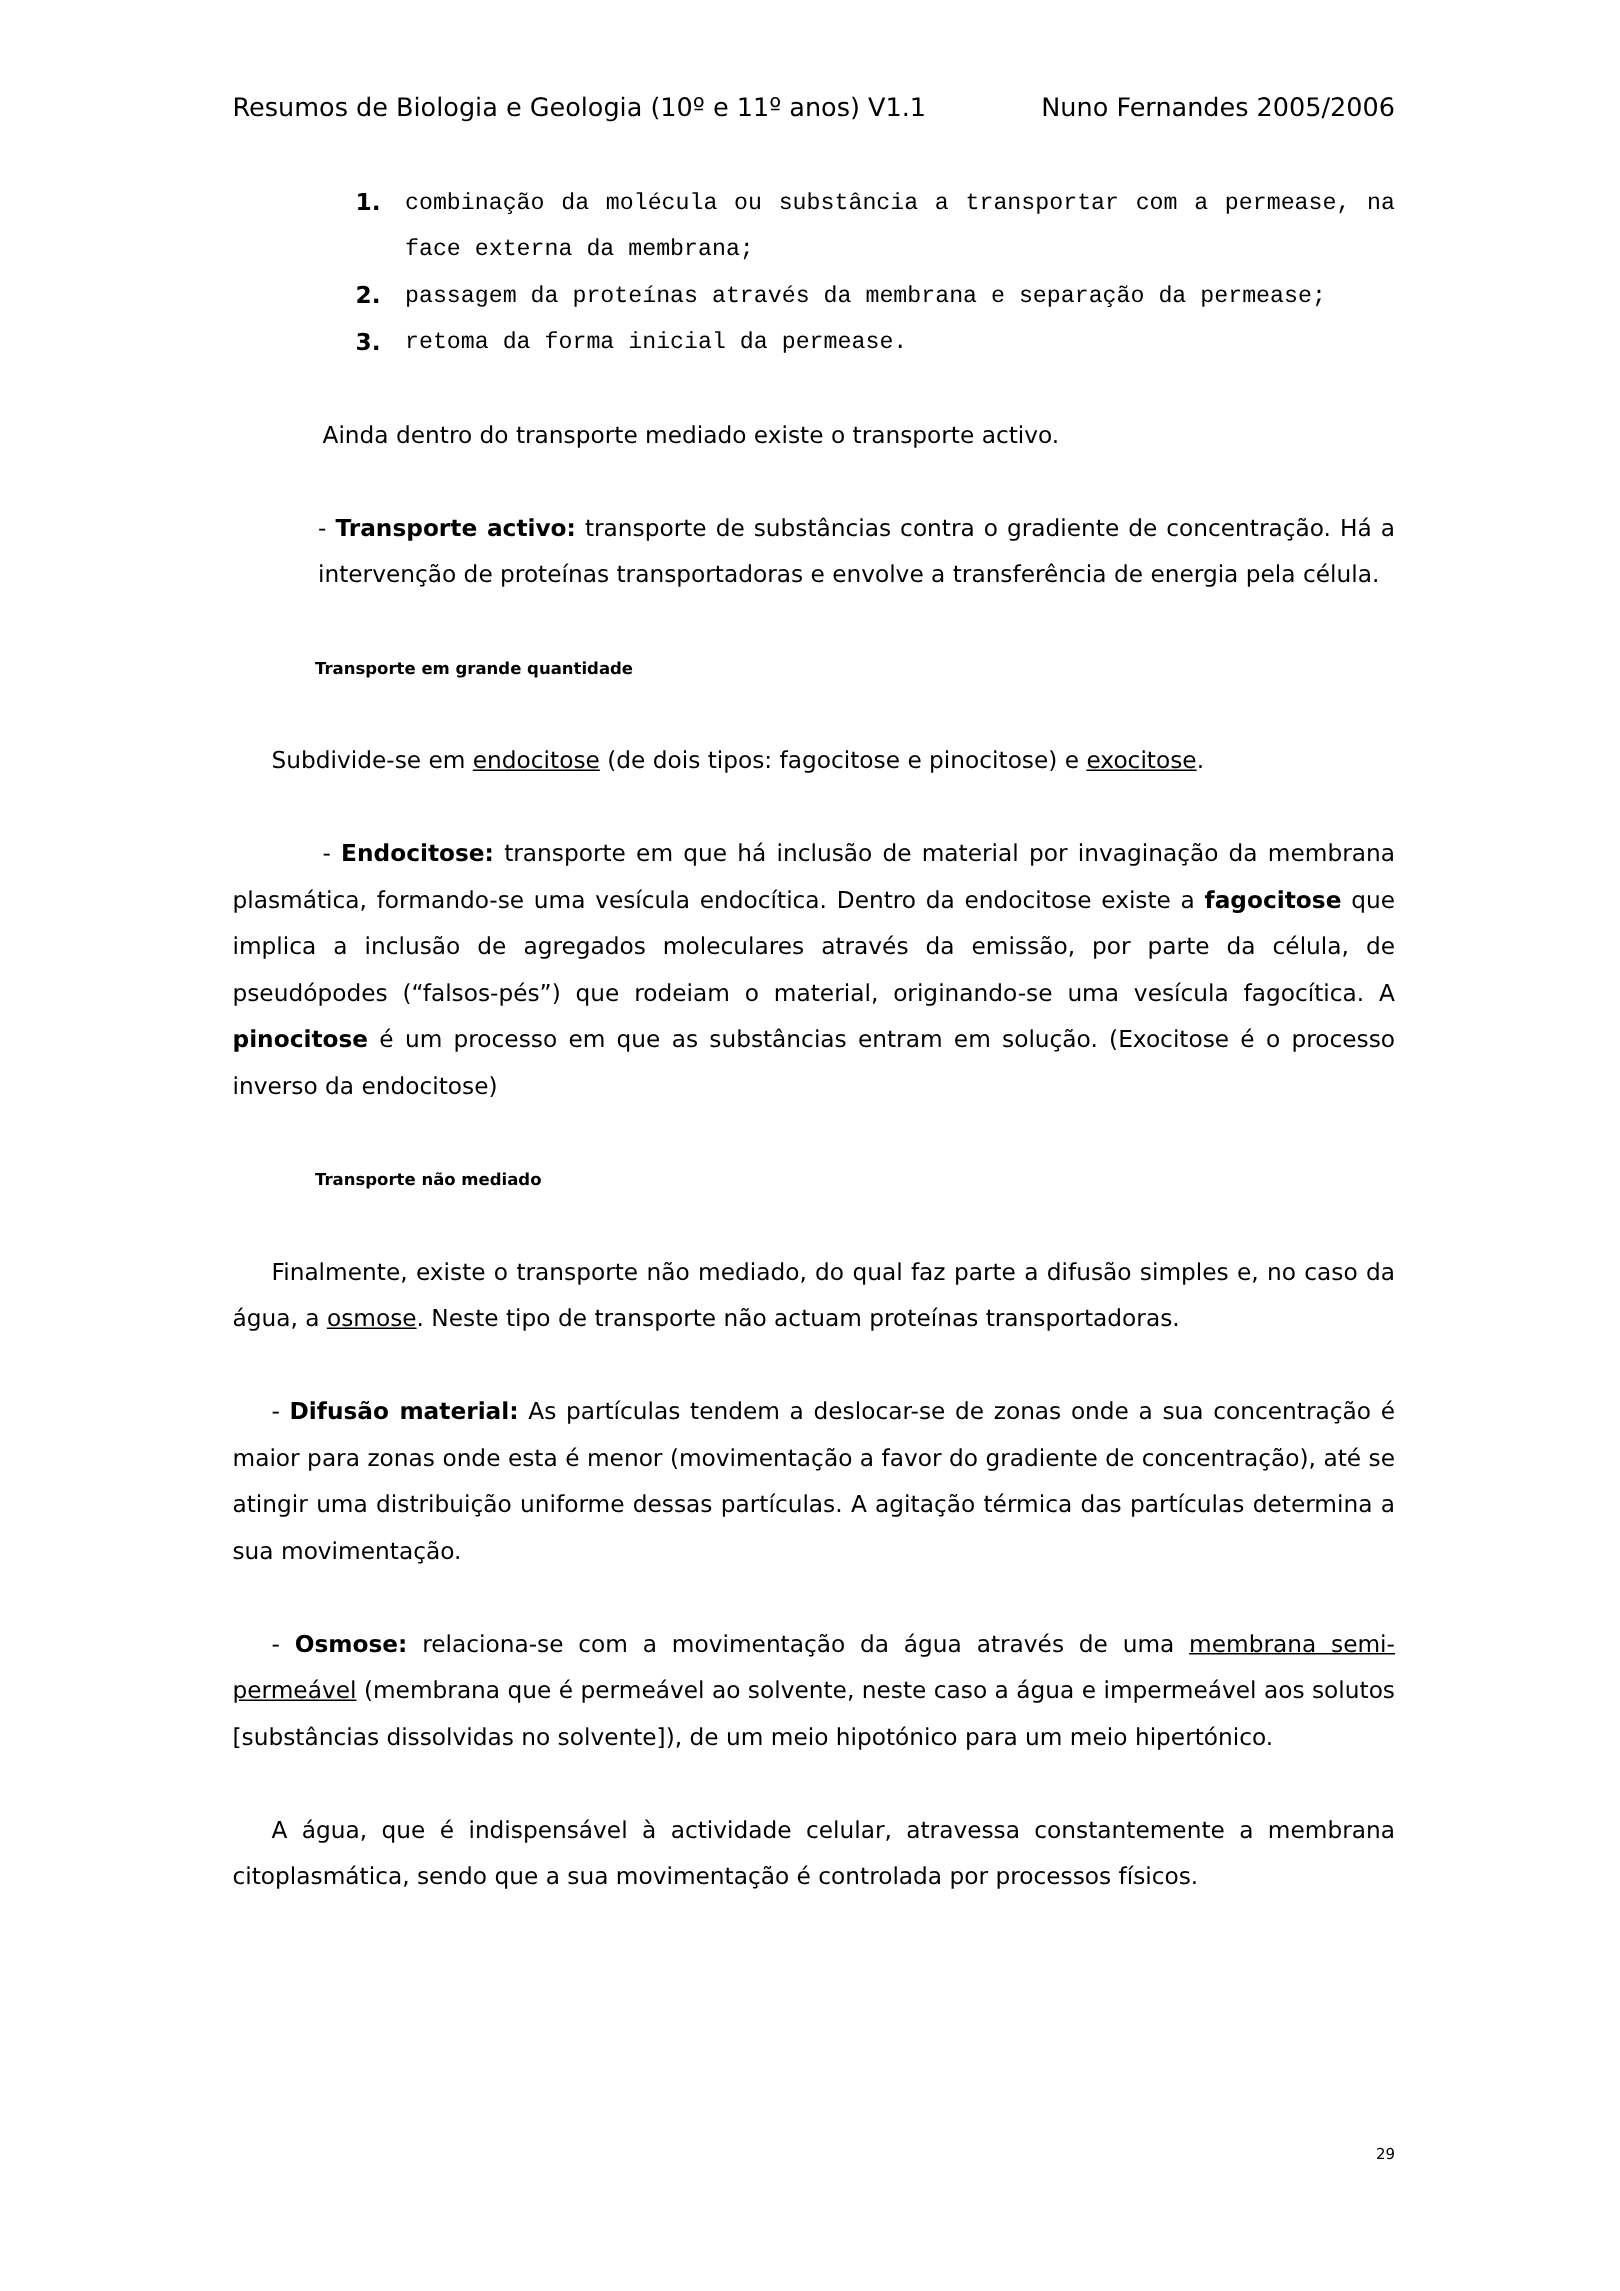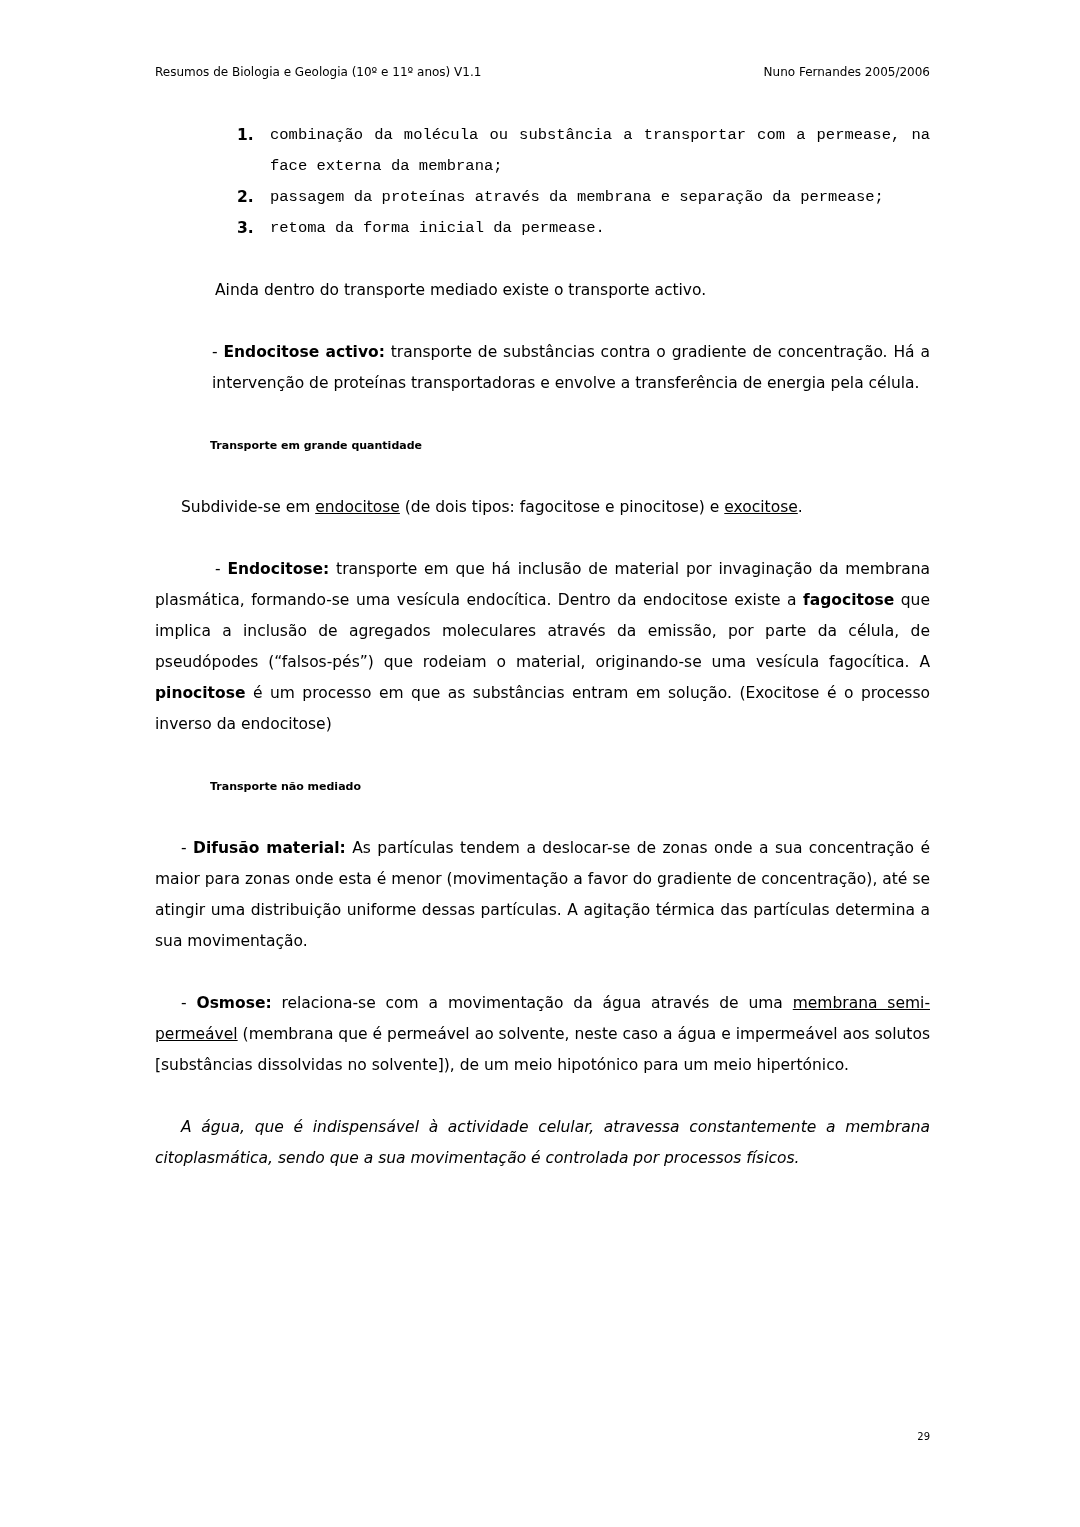--- a/index.html
+++ b/index.html
@@ -12,21 +12,21 @@
     color: #000000;
   }
   .page {
     position: absolute;
     inset: 0;
     padding: 62px 150px 0 155px;
   }
   .header {
     display: flex;
     justify-content: space-between;
-    font-size: 12px;
+    font-size: 17px;
     line-height: 20px;
     margin-bottom: 38px;
   }
   .content {
     font-size: 15.5px;
     line-height: 31px;
     text-align: justify;
   }
   .numbered-list {
     list-style: none;
@@ -34,21 +34,21 @@
     margin-bottom: 31px;
   }
   .list-item { display: flex; }
   .list-num {
     font-weight: bold;
     flex: 0 0 33px;
     width: 33px;
   }
   .list-text { text-align: justify; flex: 1 1 auto; font-family: Liberation Mono, monospace; }
   .para { margin-bottom: 31px; }
-  .para:last-child { margin-bottom: 0; font-style: italic; }
+  .para:last-child { margin-bottom: 0; }
   .indent-sm { text-indent: 26px; }
   .indent-lg { text-indent: 60px; }
   .block-indent { margin-left: 57px; }
   .heading {
     font-size: 11px;
     font-weight: bold;
     margin-left: 55px;
     margin-bottom: 31px;
     text-align: left;
   }
@@ -83,30 +83,31 @@
         <span class="list-text">passagem da proteínas através da membrana e separação da permease;</span>
       </li>
       <li class="list-item">
         <span class="list-num">3.</span>
         <span class="list-text">retoma da forma inicial da permease.</span>
       </li>
     </ol>
 
     <p class="para indent-lg">Ainda dentro do transporte mediado existe o transporte activo.</p>
 
-    <p class="para block-indent"><span>- </span><span class="b">Endocitose activo:</span><span> transporte de substâncias contra o gradiente de concentração. Há a intervenção de proteínas transportadoras e envolve a transferência de energia pela célula.</span></p>
+    <p class="para block-indent"><span>- </span><span class="b">Transporte activo:</span><span> transporte de substâncias contra o gradiente de concentração. Há a intervenção de proteínas transportadoras e envolve a transferência de energia pela célula.</span></p>
 
     <h2 class="heading">Transporte em grande quantidade</h2>
 
     <p class="para indent-sm"><span>Subdivide-se em </span><span class="u">endocitose</span><span> (de dois tipos: fagocitose e pinocitose) e </span><span class="u">exocitose</span><span>.</span></p>
 
     <p class="para indent-lg"><span>- </span><span class="b">Endocitose:</span><span> transporte em que há inclusão de material por invaginação da membrana plasmática, formando-se uma vesícula endocítica. Dentro da endocitose existe a </span><span class="b">fagocitose</span><span> que implica a inclusão de agregados moleculares através da emissão, por parte da célula, de pseudópodes (“falsos-pés”) que rodeiam o material, originando-se uma vesícula fagocítica. A </span><span class="b">pinocitose</span><span> é um processo em que as substâncias entram em solução. (Exocitose é o processo inverso da endocitose)</span></p>
 
     <h2 class="heading">Transporte não mediado</h2>
 
+    <p class="para indent-sm"><span>Finalmente, existe o transporte não mediado, do qual faz parte a difusão simples e, no caso da água, a </span><span class="u">osmose</span><span>. Neste tipo de transporte não actuam proteínas transportadoras.</span></p>
 
     <p class="para indent-sm"><span>- </span><span class="b">Difusão material:</span><span> As partículas tendem a deslocar-se de zonas onde a sua concentração é maior para zonas onde esta é menor (movimentação a favor do gradiente de concentração), até se atingir uma distribuição uniforme dessas partículas. A agitação térmica das partículas determina a sua movimentação.</span></p>
 
     <p class="para indent-sm"><span>- </span><span class="b">Osmose:</span><span> relaciona-se com a movimentação da água através de uma </span><span class="u">membrana semi-permeável</span><span> (membrana que é permeável ao solvente, neste caso a água e impermeável aos solutos [substâncias dissolvidas no solvente]), de um meio hipotónico para um meio hipertónico.</span></p>
 
     <p class="para indent-sm">A água, que é indispensável à actividade celular, atravessa constantemente a membrana citoplasmática, sendo que a sua movimentação é controlada por processos físicos.</p>
 
   </main>
 
   <span class="page-number">29</span>

